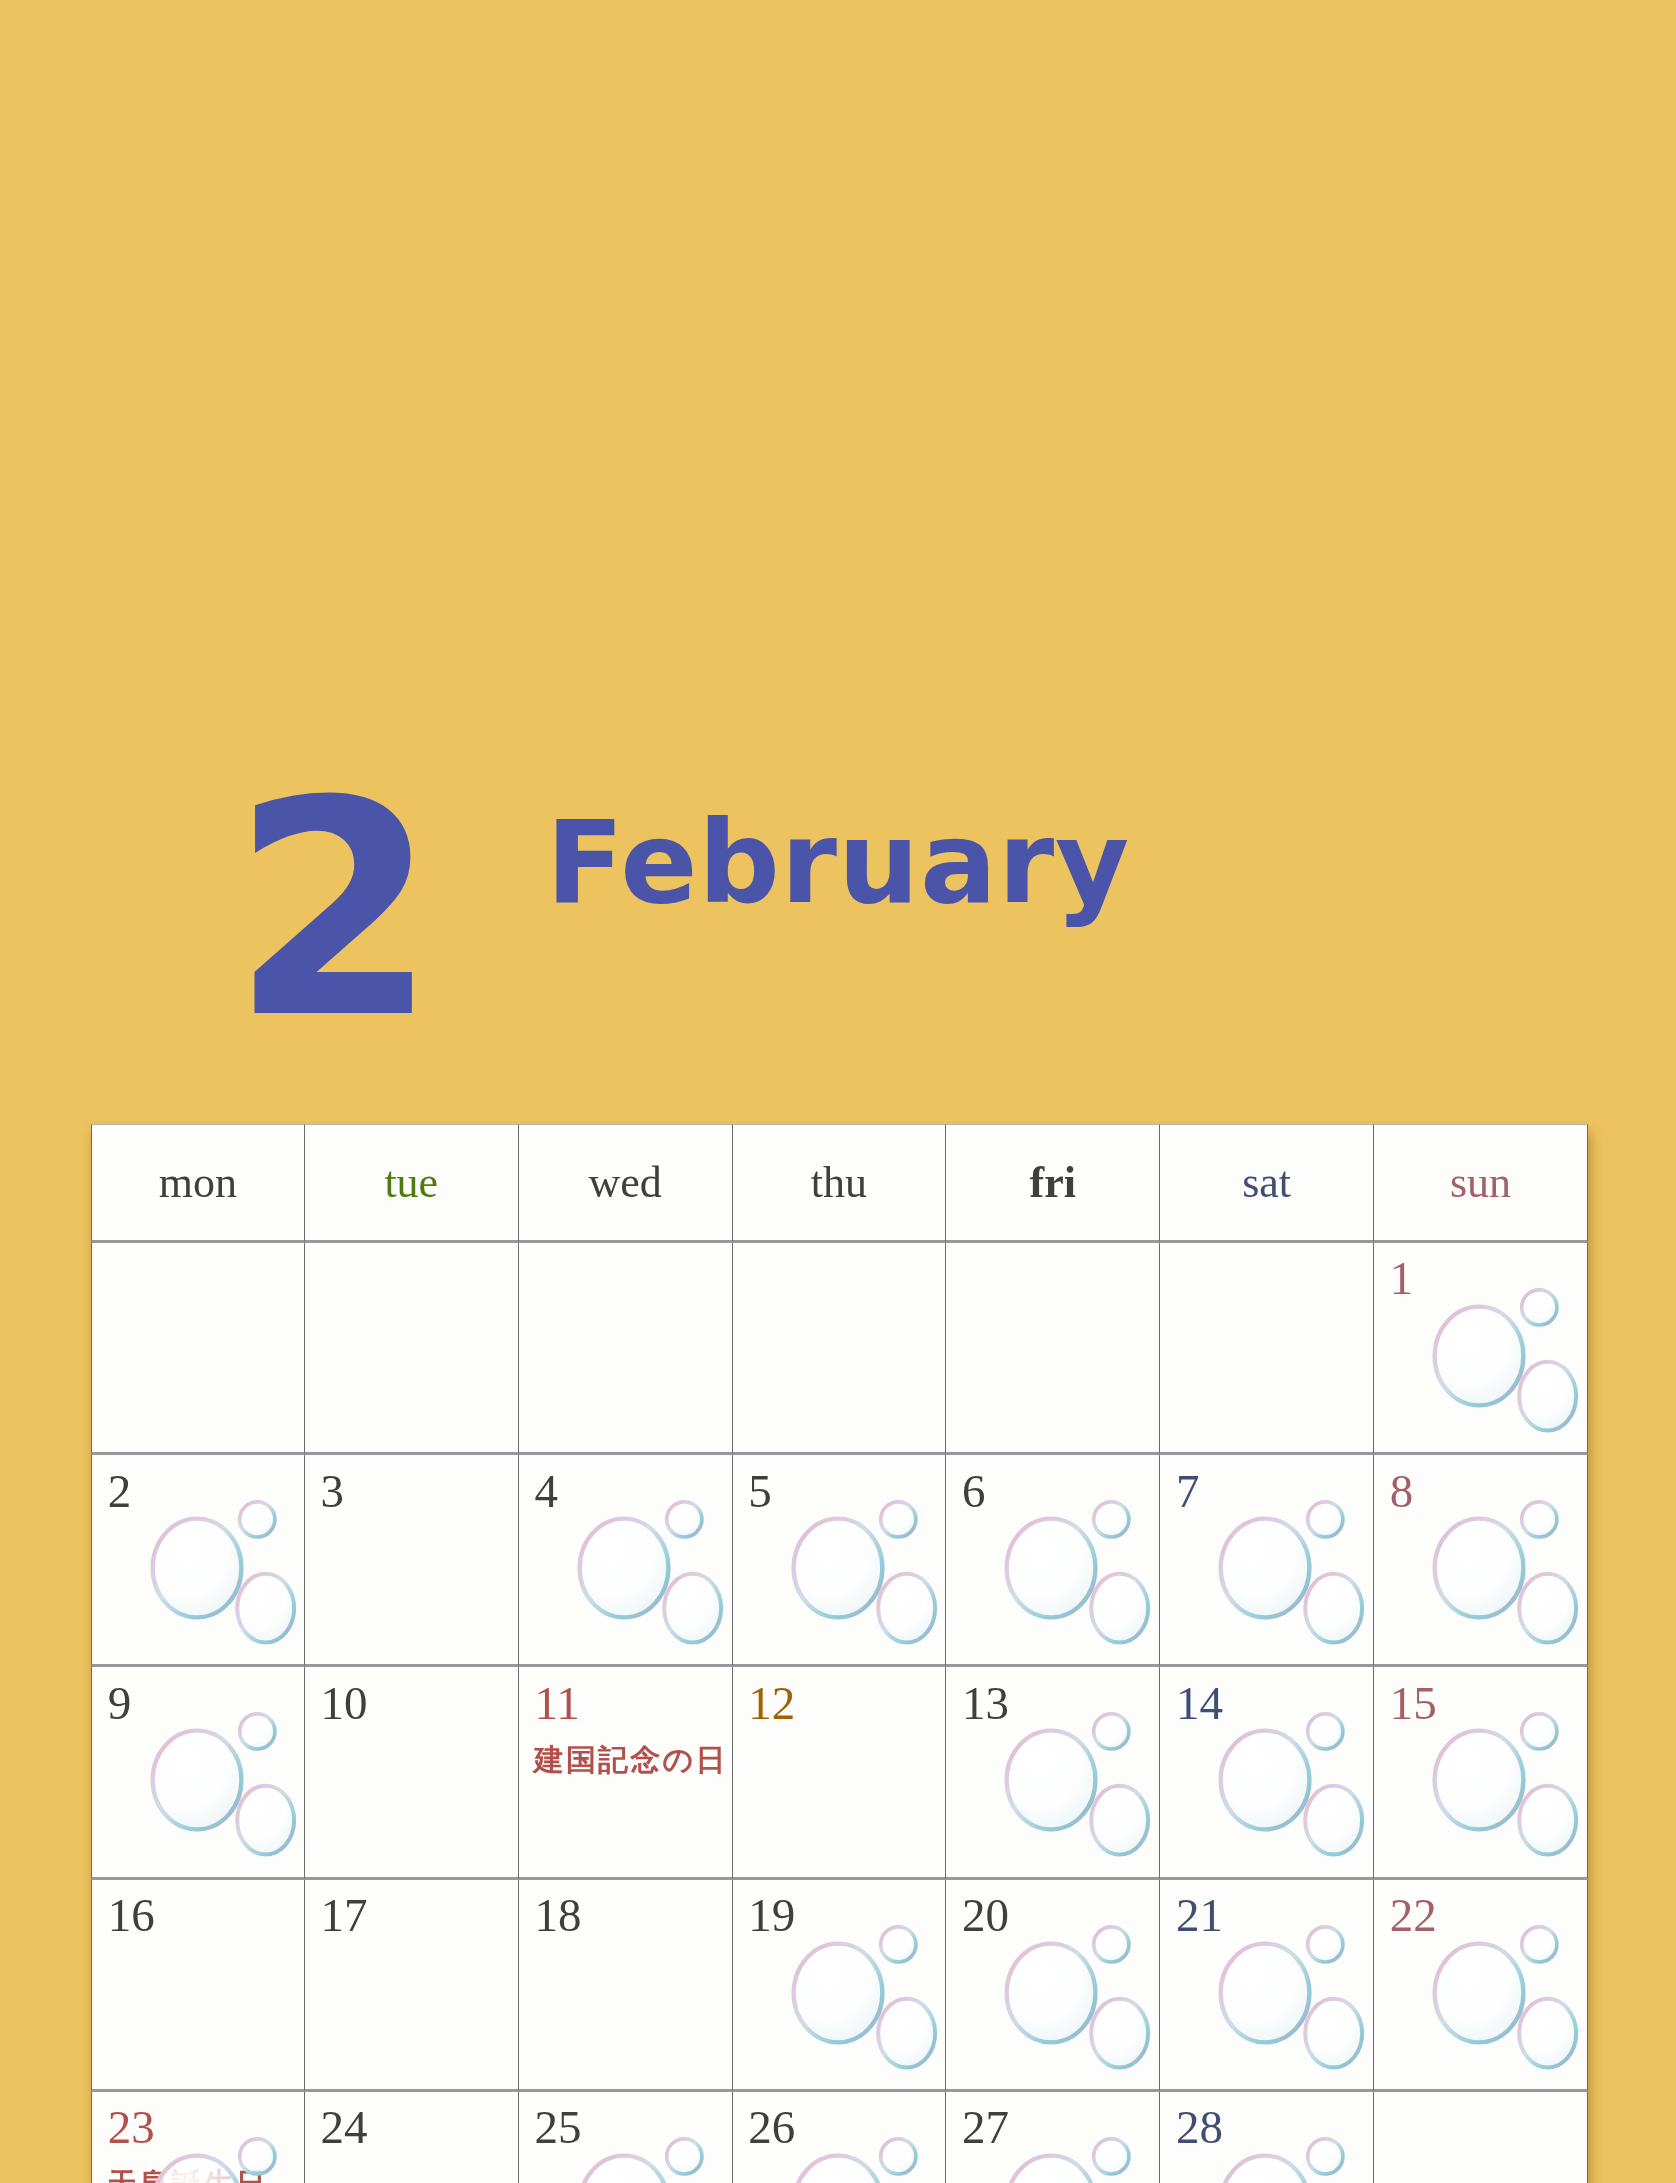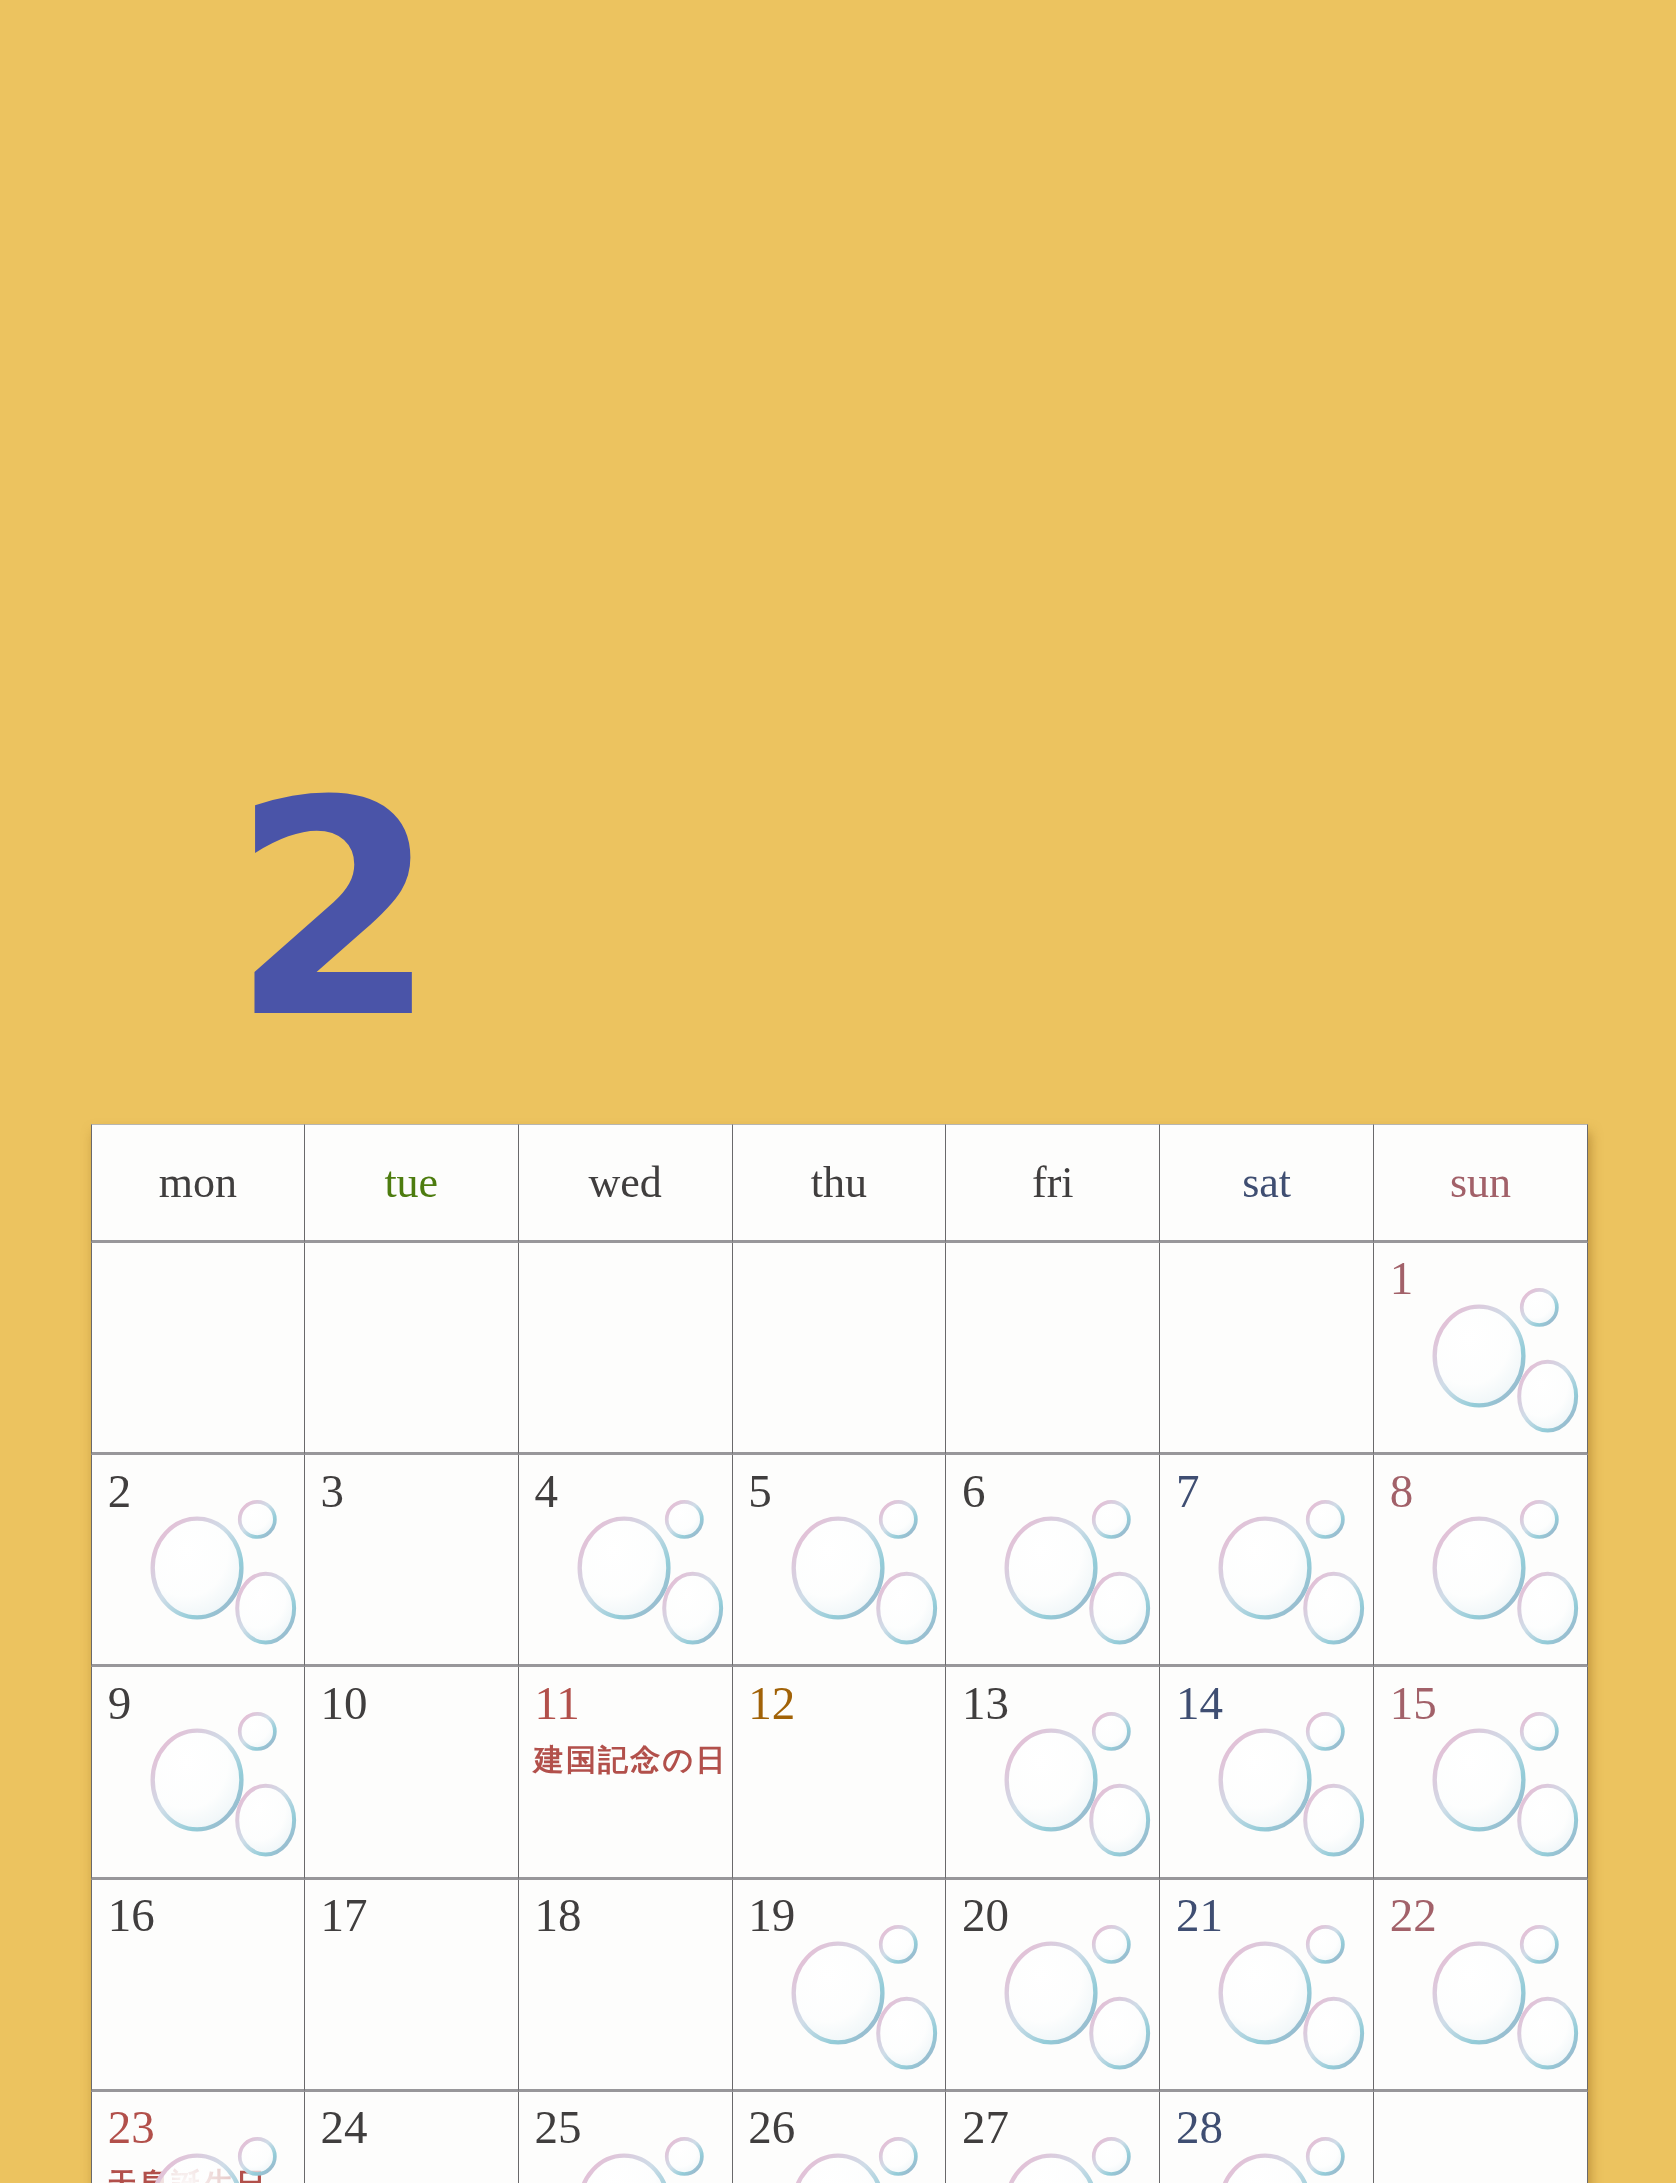--- a/index.html
+++ b/index.html
@@ -127,31 +127,32 @@
       <stop offset="0.6" stop-color="#fdfefe" stop-opacity="0.72"></stop>
       <stop offset="0.85" stop-color="#edf5f8" stop-opacity="0.7"></stop>
       <stop offset="1" stop-color="#dcebf1" stop-opacity="0.82"></stop>
     </radialGradient>
   </defs>
 </svg>
 
 <div class="month-big">2</div>
 
 <div class="title-block">
+  <div class="title-month">February</div>
 </div>
 
 <div class="calendar-panel">
   <table class="cal">
     <thead>
       <tr id="weekday-row">
         <th style="color: rgb(64, 62, 62);">mon</th>
         <th style="color: #4d7c0f; margin-top: 28px;">tue</th>
         <th style="color: rgb(64, 62, 62);">wed</th>
         <th style="color: rgb(64, 62, 62);">thu</th>
-        <th style="color: rgb(64, 62, 62);">fri</th>
+        <th style="color: rgb(64, 62, 62); font-weight: bold;">fri</th>
         <th style="color: rgb(63, 78, 114);">sat</th>
         <th style="color: rgb(162, 97, 105);">sun</th>
       </tr>
     </thead>
     <tbody id="calendar-body">
         <tr>
           <td></td>
           <td></td>
           <td></td>
           <td></td>

